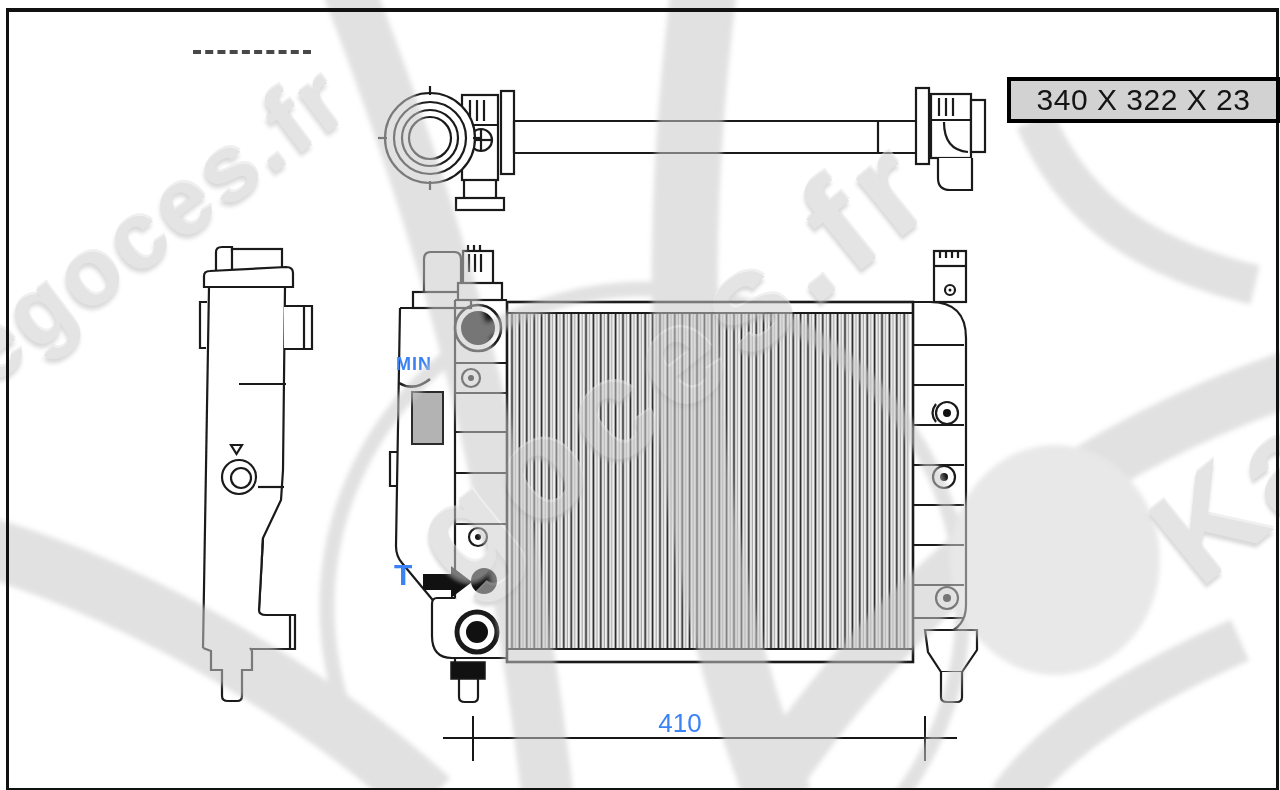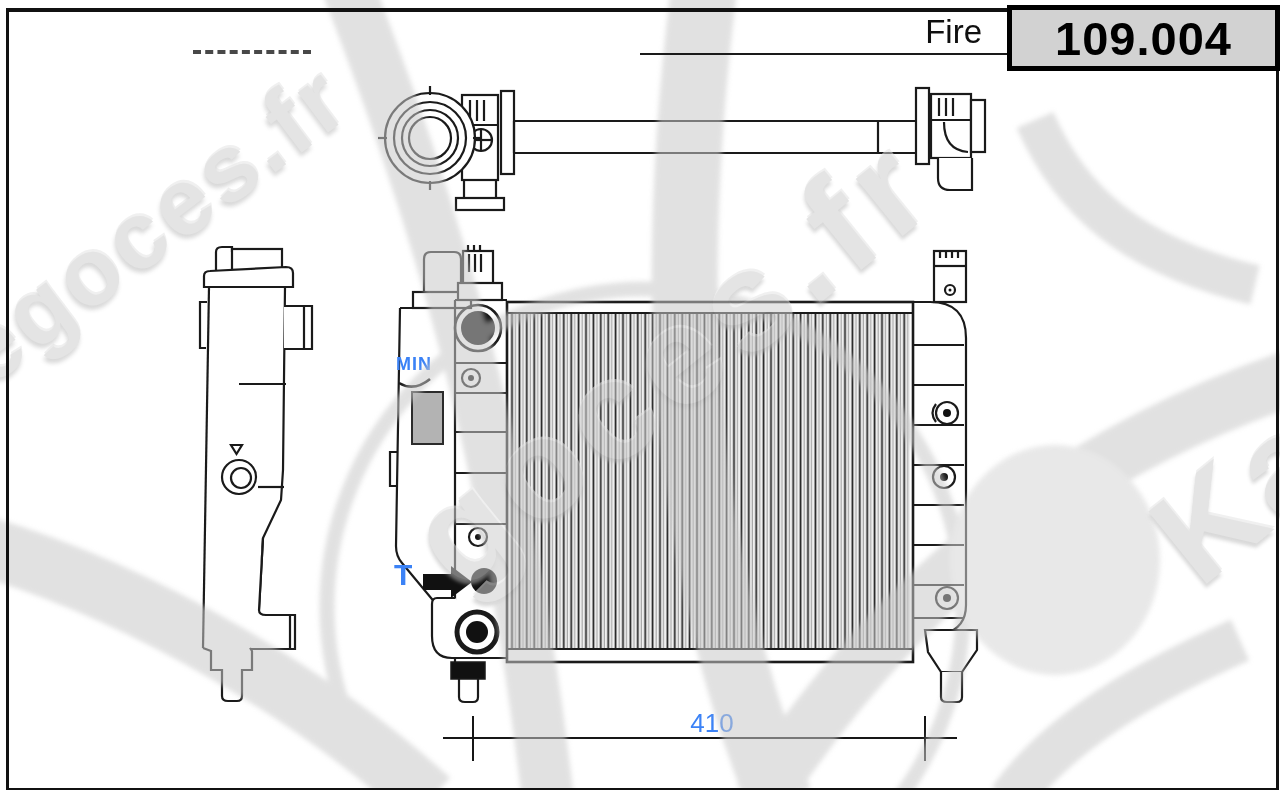--- a/index.html
+++ b/index.html
@@ -37,21 +37,21 @@
   #size-box .txt{font-size:30px;letter-spacing:0.5px;color:#141414;}
   
   #faded-marks{
     position:absolute;left:193px;top:50px;width:118px;height:0;
     border-top:4px dashed #1b1b1b;opacity:.8;z-index:10;
   }
   
   .dlabel{position:absolute;z-index:20;color:#3b82f6;}
   #min-label{left:396px;top:354px;font-size:18px;font-weight:bold;letter-spacing:1px;}
   #t-label{left:394px;top:558px;font-size:30px;font-weight:bold;}
-  #dim-label{left:672px;top:708px;width:80px;text-align:center;font-size:26px;}
+  #dim-label{left:640px;top:708px;width:80px;text-align:center;font-size:26px;}
   
   #drawing{position:absolute;left:0;top:0;z-index:15;}
   
   #wm-layer{position:absolute;left:0;top:0;width:1280px;height:790px;z-index:30;
     opacity:.55;pointer-events:none;}
   .wm-text{
     position:absolute;font-weight:bold;color:#cfcfcf;white-space:nowrap;
     text-shadow:-3px 3px 4px #b9b9b9, 2px -2px 0 #e4e4e4;
   }
   #wm-left{left:-132px;top:188px;font-size:95px;letter-spacing:4px;transform:rotate(-37deg);}
@@ -244,22 +244,19 @@
         <path d="M1240,640 C1150,680 1060,730 1010,800" stroke-width="45"></path>
       </g>
     </svg>
     <div class="wm-text" id="wm-left">negoces.fr</div>
     <div class="wm-text" id="wm-center">goces.fr</div>
     <div class="wm-text" id="wm-kap">Kap</div>
   </div>
 
   <div id="frame"></div>
 
-  <div id="fire-band">
-    <span class="txt">Fire</span>
+
+
+  <div id="size-box">
+    <span class="txt">340 X 322 X 23</span>
   </div>
 
-  <div id="pn-box">
-    <span class="txt">109.004</span>
-  </div>
-
-
 </div>
 
 </body></html>

